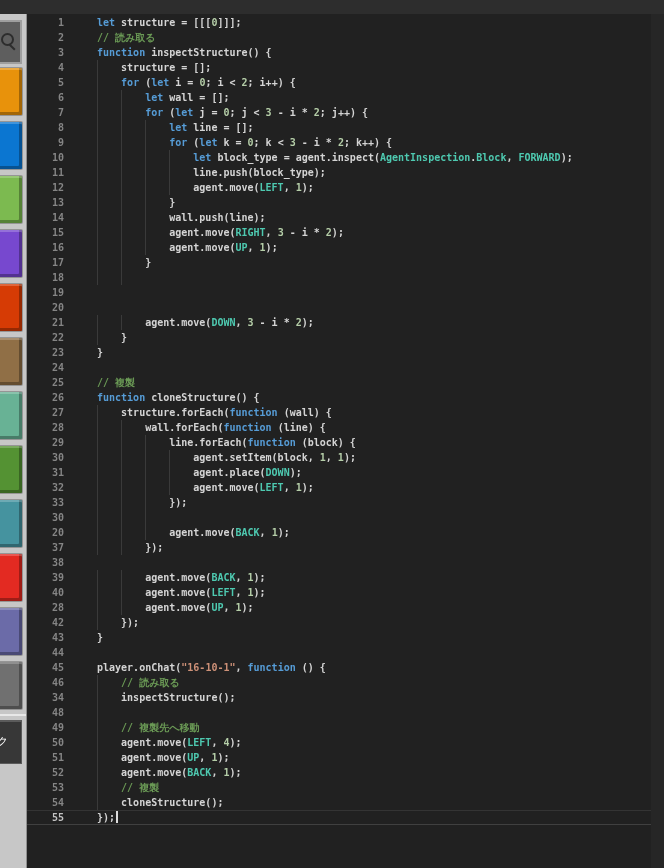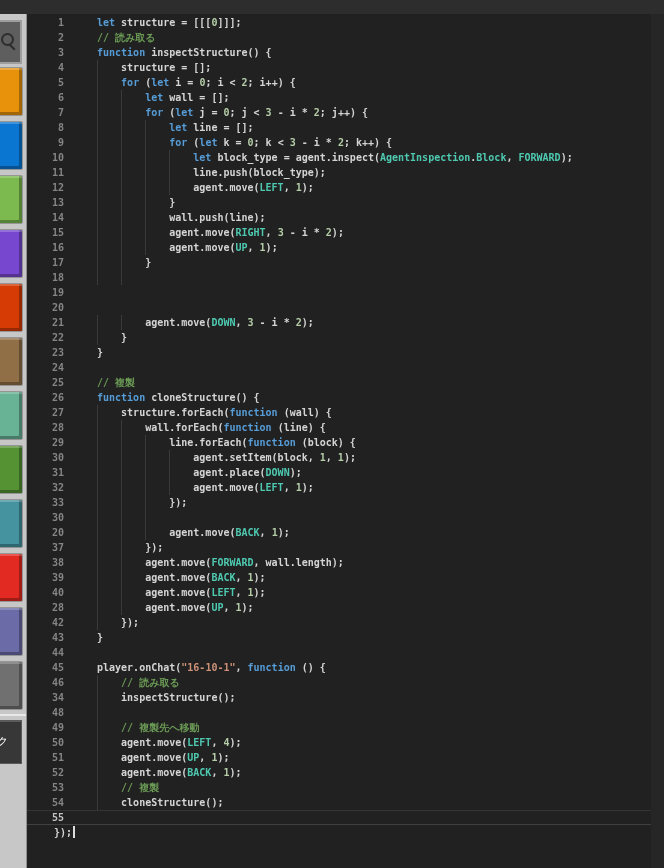--- a/index.html
+++ b/index.html
@@ -15,21 +15,21 @@
 
   
   .editor{position:absolute;left:27px;top:14px;right:0;bottom:0;background:#212121;}
   .scrollbar{position:absolute;right:0;top:0;width:13px;height:100%;background:#262626;}
   .code-area{
     position:absolute;left:0;top:1px;right:13px;
     font-size:10px;line-height:15px;font-weight:600;
     letter-spacing:0;
   }
   .row{display:flex;height:15px;position:relative;}
-  .row.current{box-shadow:inset 0 1px 0 #343434, inset 0 -1px 0 #404040;flex-direction:column;}
+  .row.current{box-shadow:inset 0 1px 0 #343434, inset 0 -1px 0 #404040;}
   .gutter{
     flex:none;width:43px;padding-right:6px;box-sizing:border-box;
     text-align:right;color:var(--ln,#858585);
   }
   .row.current .gutter{color:#c2c2c2;}
   .content{margin-left:27px;white-space:pre;position:relative;color:var(--def,#d4d4d4);}
   .guide{position:absolute;top:0;bottom:0;width:1px;background:#3a3a3a;}
   .t-kw{color:var(--kw,#569cd6);}
   .t-cm{color:var(--cm,#6a9955);}
   .t-nu{color:var(--nu,#b5cea8);}
@@ -208,21 +208,20 @@
         <div class="row">
           <div class="gutter">20</div>
           <div class="content"><div class="guide" style="left: 0px;"></div><div class="guide" style="left: 24.1px;"></div><div class="guide" style="left: 48.2px;"></div>            agent.move(<span class="t-ty">BACK</span>, <span class="t-nu">1</span>);</div>
         </div>
         <div class="row">
           <div class="gutter">37</div>
           <div class="content"><div class="guide" style="left: 0px;"></div><div class="guide" style="left: 24.1px;"></div>        });</div>
         </div>
         <div class="row">
           <div class="gutter">38</div>
-          <div class="content"><div class="guide" style="left: 0px;"></div><div class="guide" style="left: 24.1px;"></div>        agent.move(<span class="t-ty">FORWARD</span>, wall.length);</div>
         </div>
         <div class="row">
           <div class="gutter">39</div>
           <div class="content"><div class="guide" style="left: 0px;"></div><div class="guide" style="left: 24.1px;"></div>        agent.move(<span class="t-ty">BACK</span>, <span class="t-nu">1</span>);</div>
         </div>
         <div class="row">
           <div class="gutter">40</div>
           <div class="content"><div class="guide" style="left: 0px;"></div><div class="guide" style="left: 24.1px;"></div>        agent.move(<span class="t-ty">LEFT</span>, <span class="t-nu">1</span>);</div>
         </div>
         <div class="row">

